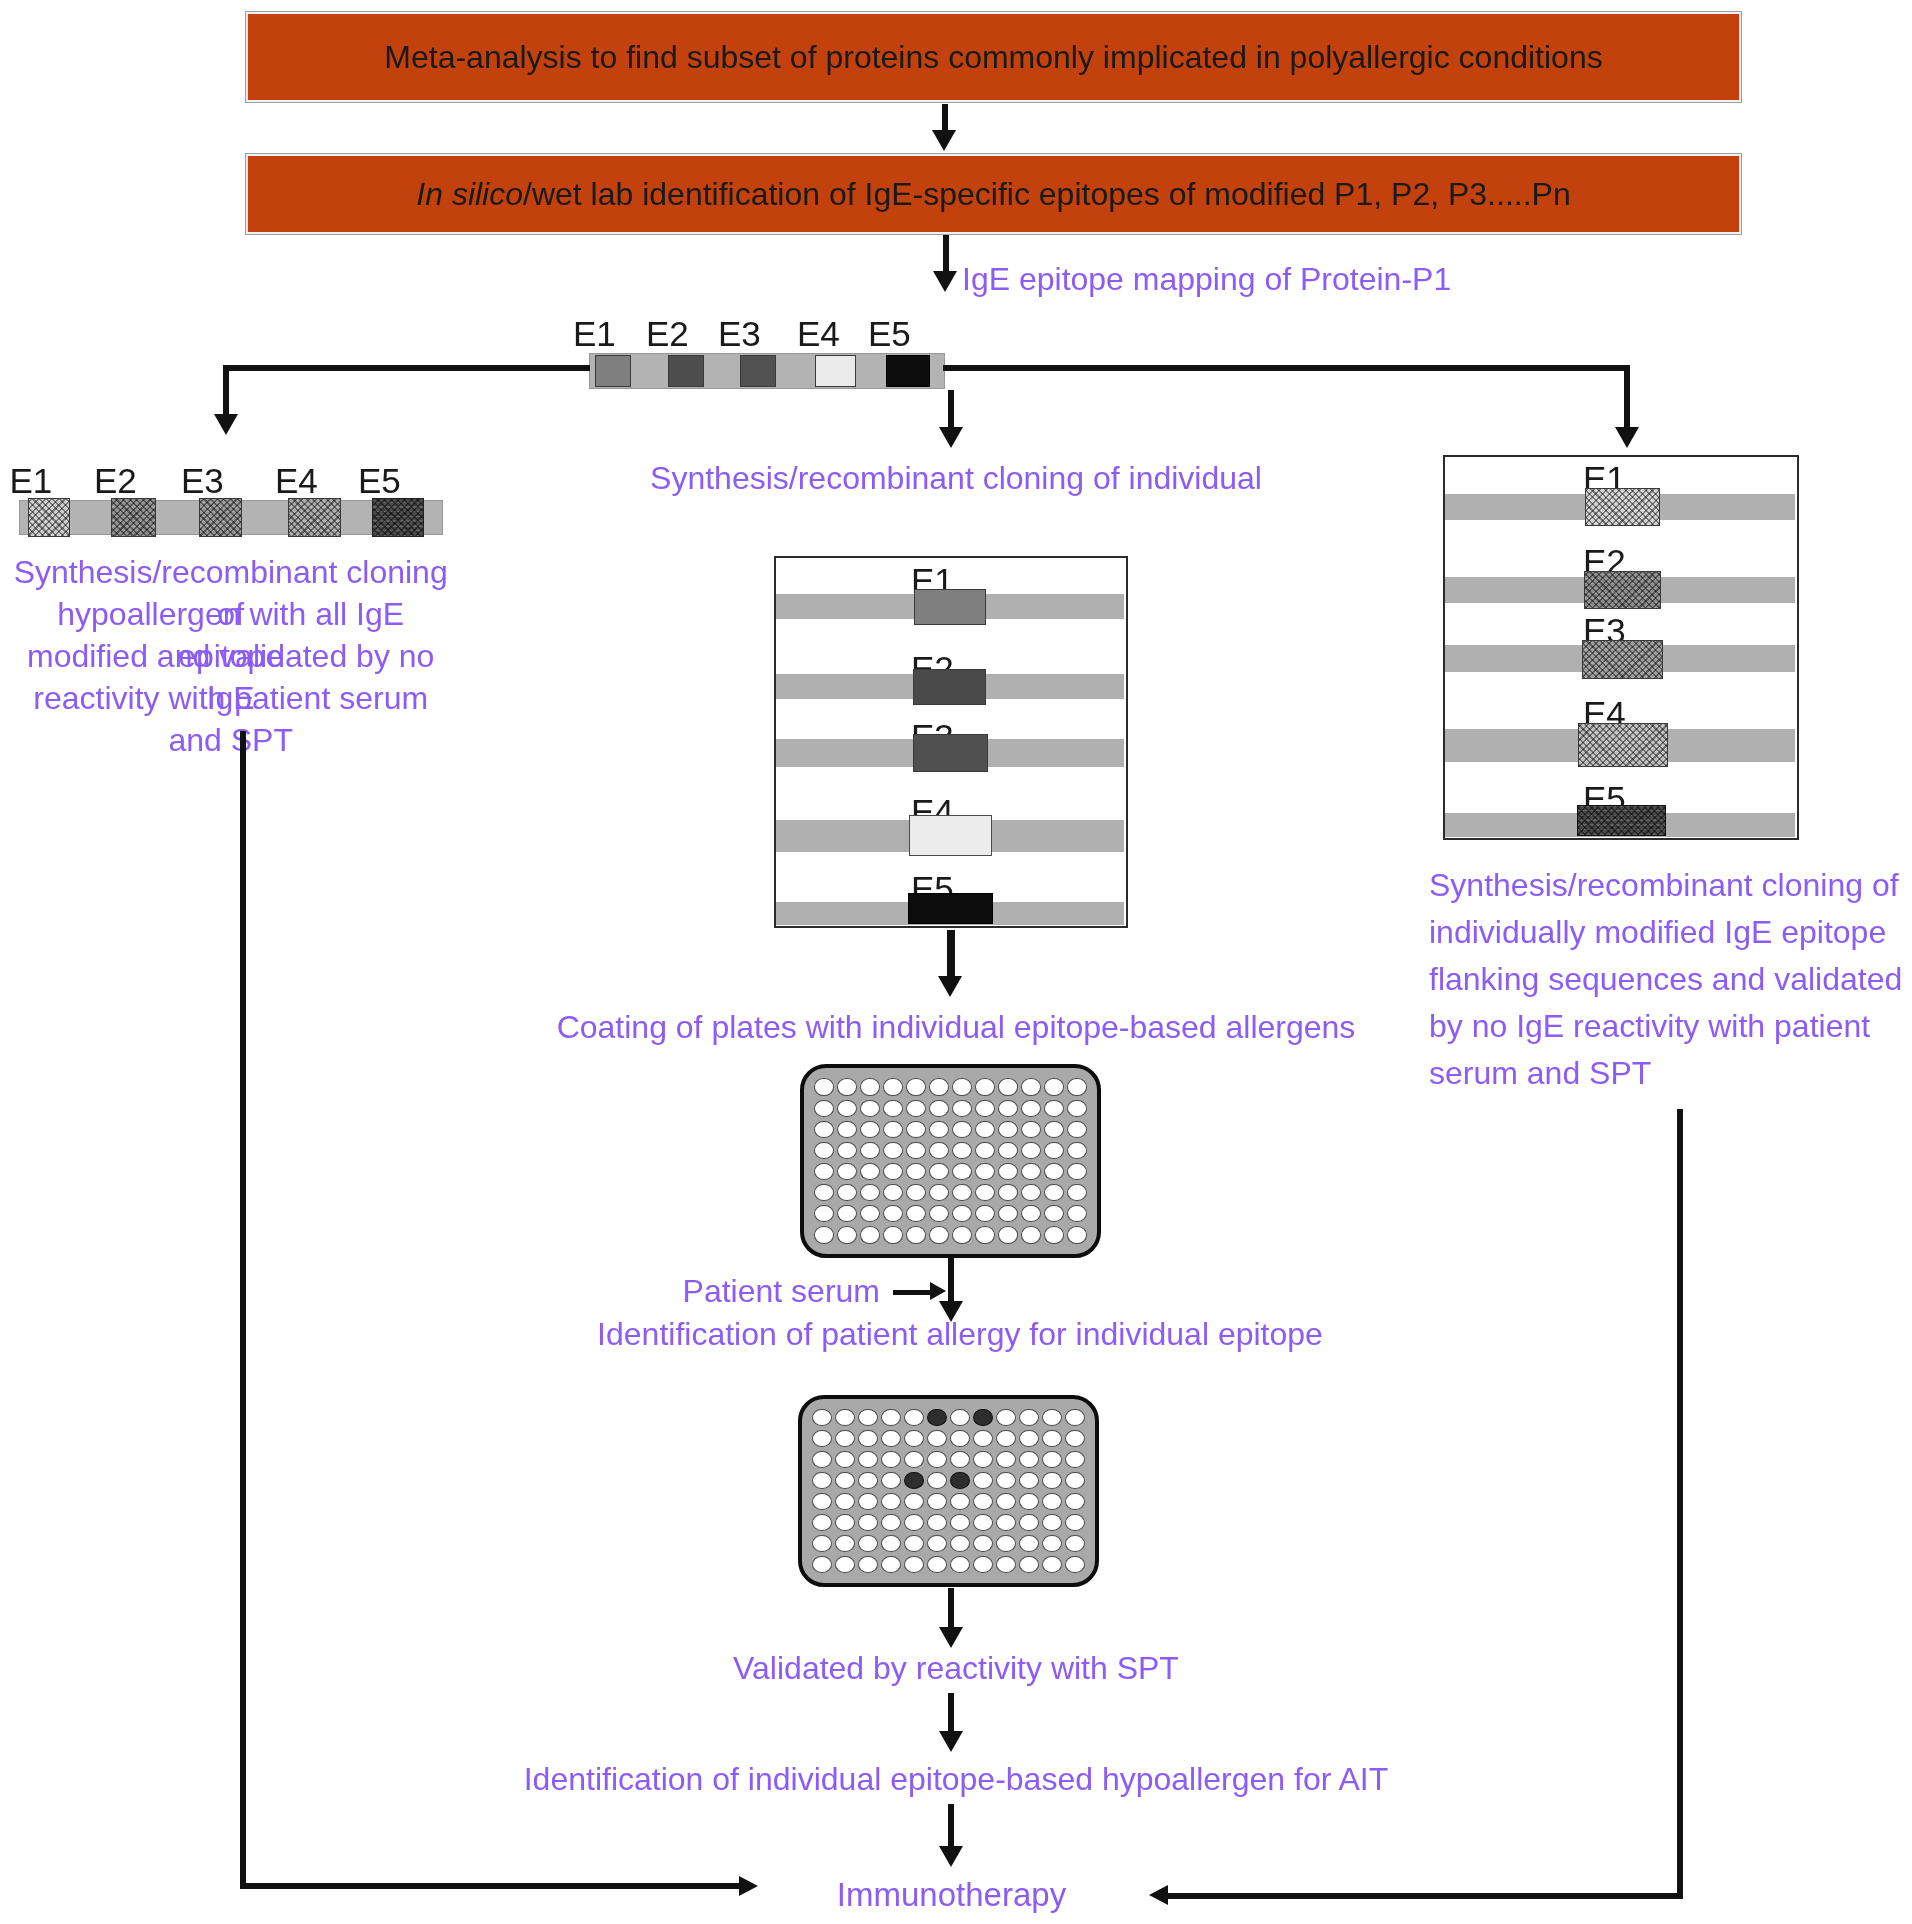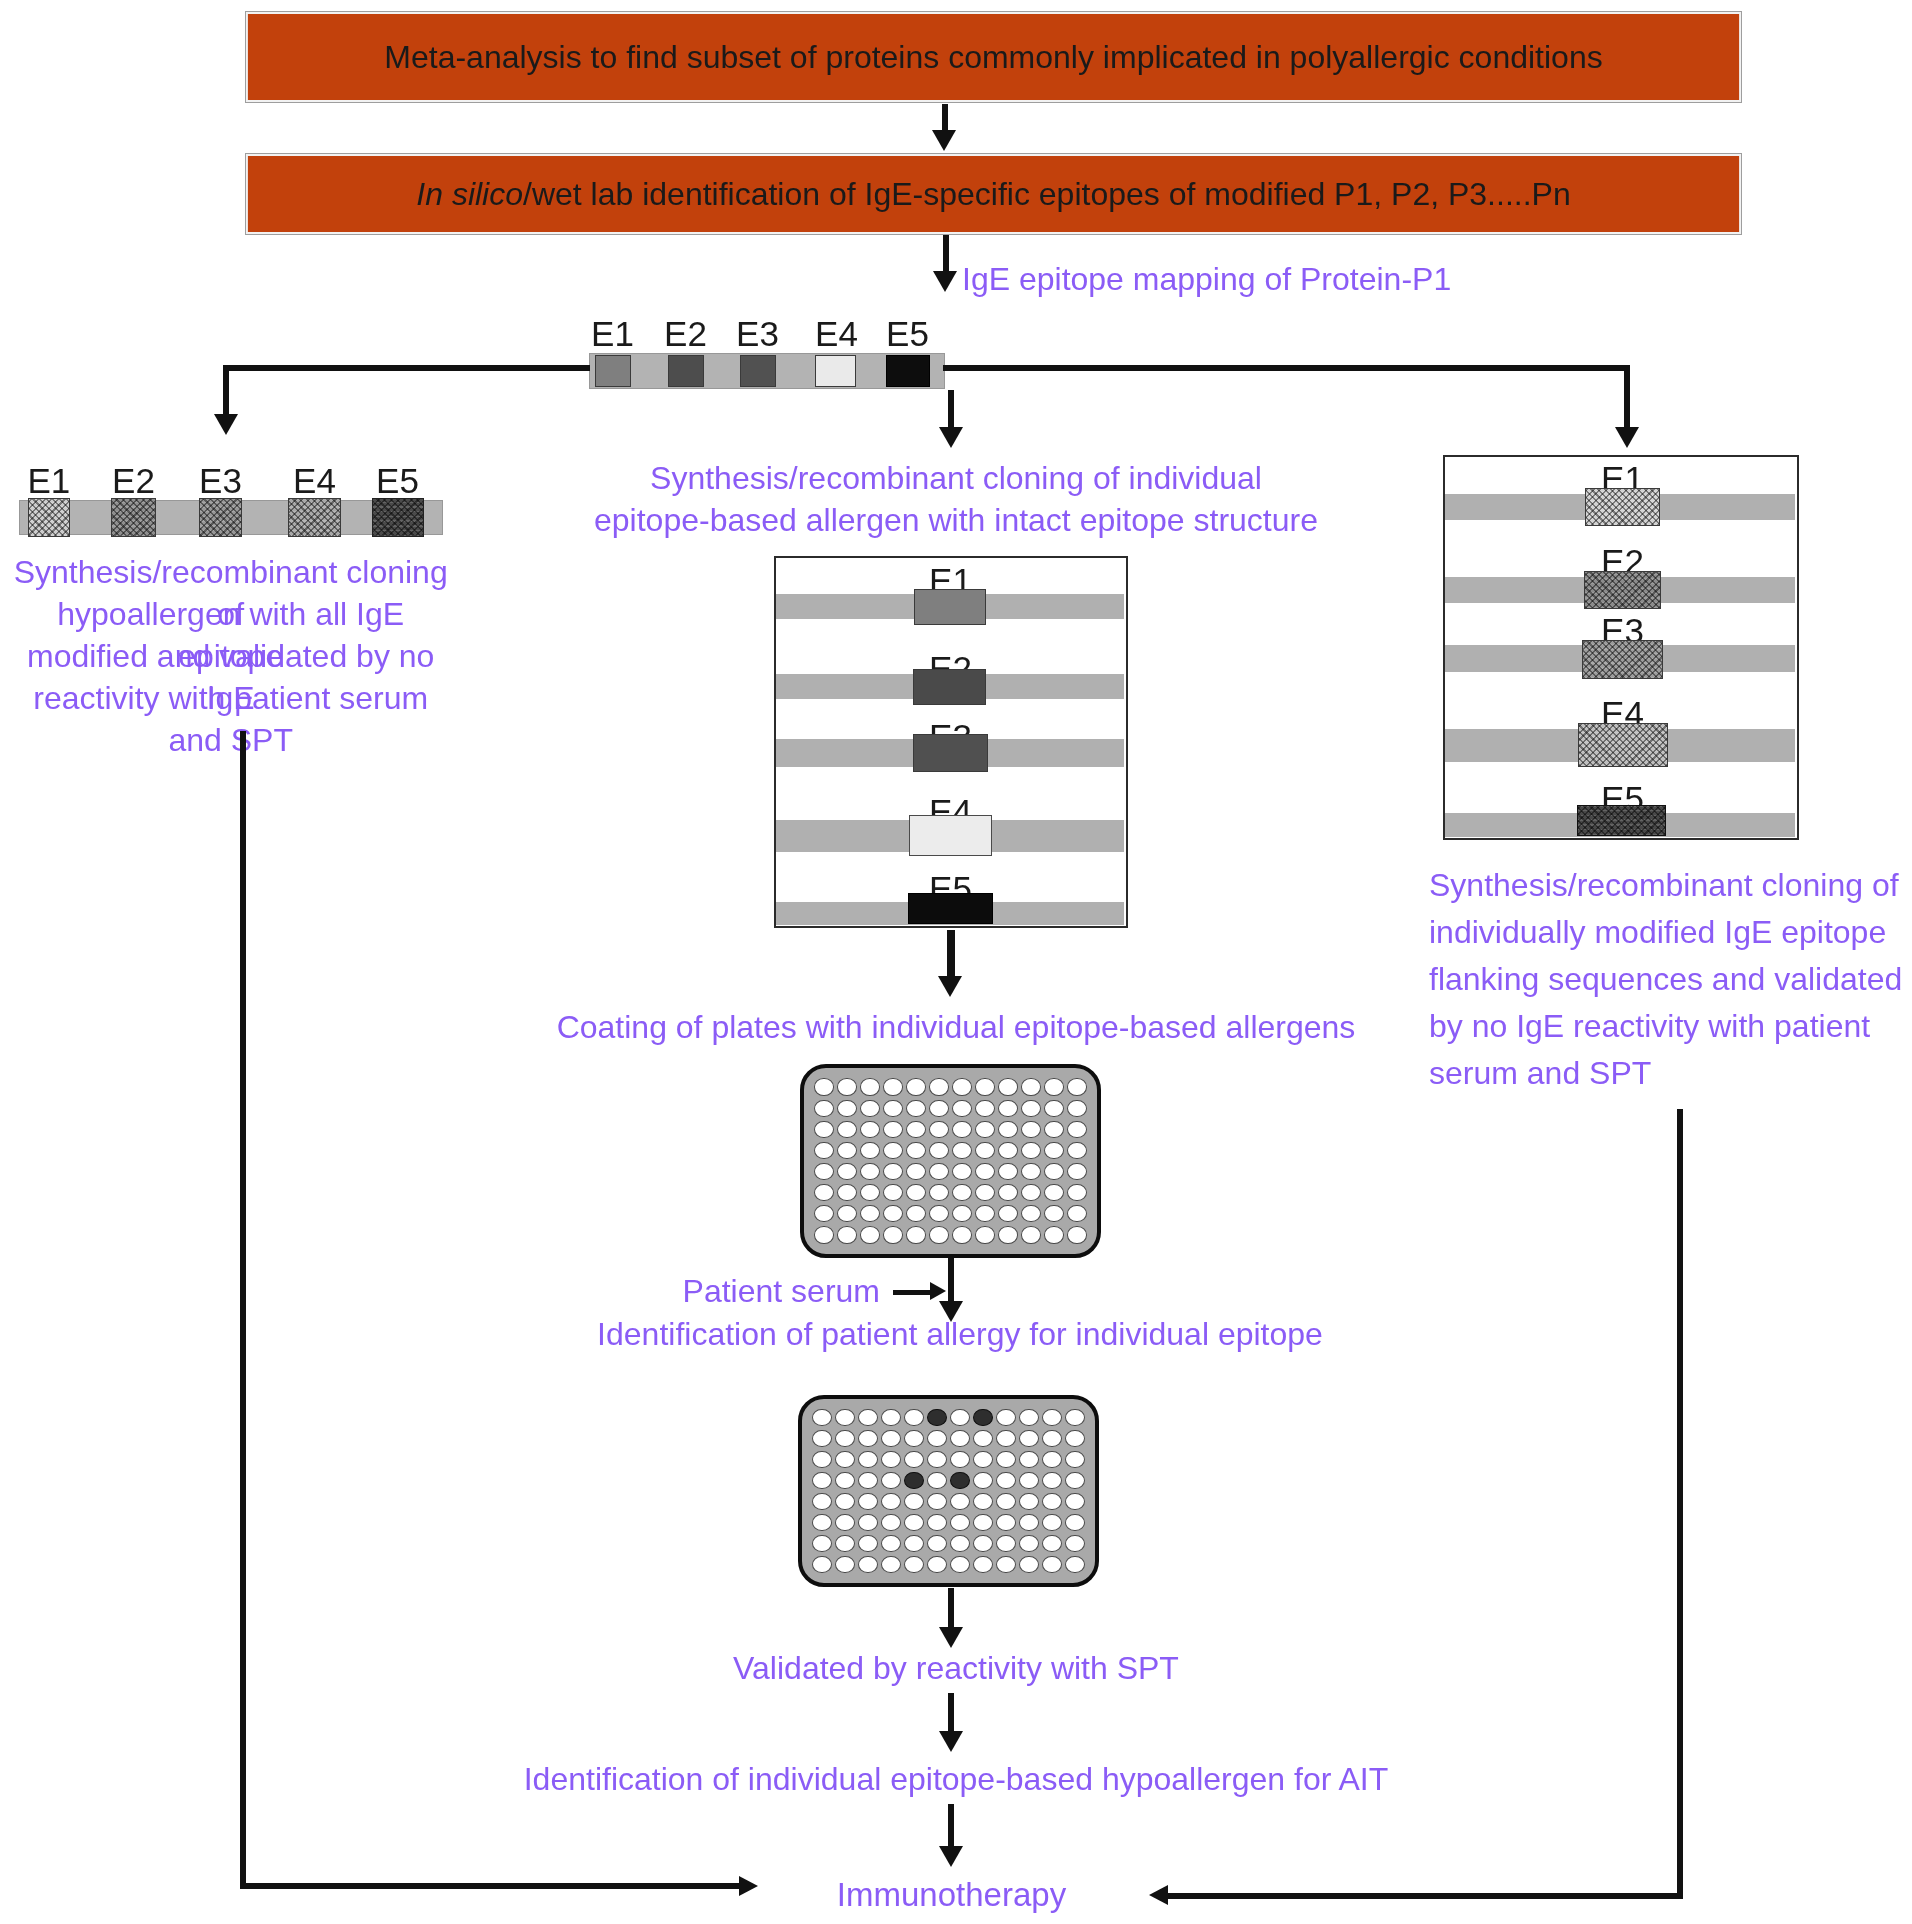--- a/index.html
+++ b/index.html
@@ -24,21 +24,21 @@
   }
   .shaft-v{width:5.6px;background:#111;}
   .shaft-h{height:5.6px;background:#111;}
   .bold-shaft-v{width:7.5px;background:#111;}
   .head-down{width:0;height:0;border-left:12.2px solid transparent;border-right:12.2px solid transparent;border-top:21px solid #111;}
   .head-right{width:0;height:0;border-top:10.4px solid transparent;border-bottom:10.4px solid transparent;border-left:19px solid #111;}
   .head-left{width:0;height:0;border-top:10.4px solid transparent;border-bottom:10.4px solid transparent;border-right:19px solid #111;}
   .gray-bar{background:#b3b3b3;border:0.9px solid #989898;box-sizing:border-box;}
   .inner-bar{background:#b0b0b0;}
   .epi{border:1.9px solid #3a3a3a;box-sizing:border-box;}
-  .epi-label{font-size:35px;width:79px;text-align:center;}
+  .epi-label{font-size:35px;width:79px;text-align:left;}
   .hatch{
     background-image:
       repeating-linear-gradient(45deg, rgba(0,0,0,0.42) 0px, rgba(0,0,0,0.42) 1.5px, transparent 1.5px, transparent 4.7px),
       repeating-linear-gradient(-45deg, rgba(0,0,0,0.42) 0px, rgba(0,0,0,0.42) 1.5px, transparent 1.5px, transparent 4.7px),
       repeating-linear-gradient(0deg, rgba(255,255,255,0.14) 0px, rgba(255,255,255,0.14) 1.4px, transparent 1.4px, transparent 4.7px);
   }
   .outline-box{border:2.8px solid #2b2b2b;background:#ffffff;box-sizing:border-box;}
   .plate{
     background:#a9a9a9;
     border:4.7px solid #0d0d0d;
@@ -117,21 +117,20 @@
     <div class="lline">hypoallergen with all IgE epitope</div>
     <div class="lline">modified and validated by no IgE</div>
     <div class="lline">reactivity with patient serum and SPT</div>
   </div>
 
   <div class="abs shaft-v" style="left:240px;top:731px;height:1158px;"></div>
   <div class="abs shaft-h" style="left:240px;top:1883px;width:501px;"></div>
   <div class="abs head-right" style="left:739px;top:1876px;"></div>
 
   <div class="abs txt ctr" style="left:485px;top:460px;width:942px;">Synthesis/recombinant cloning of individual</div>
-  <div class="abs txt ctr" style="left:485px;top:502px;width:942px;">epitope-based allergen with intact epitope structure</div>
 
   <div class="abs outline-box" style="left:774px;top:556px;width:354px;height:372px;">
     <div class="abs epi-label" style="left:135px;top:2.8px;">E1</div>
     <div class="abs inner-bar" style="left:0px;top:36px;width:348px;height:25.4px;"></div>
     <div class="abs epi" style="left: 138px; top: 31px; width: 72px; height: 36px; background-color: rgb(127, 127, 127);"></div>
 
     <div class="abs epi-label" style="left:135px;top:91px;">E2</div>
     <div class="abs inner-bar" style="left:0px;top:116px;width:348px;height:25.4px;"></div>
     <div class="abs epi" style="left: 137px; top: 111px; width: 73px; height: 36px; background-color: rgb(74, 74, 74);"></div>
 

